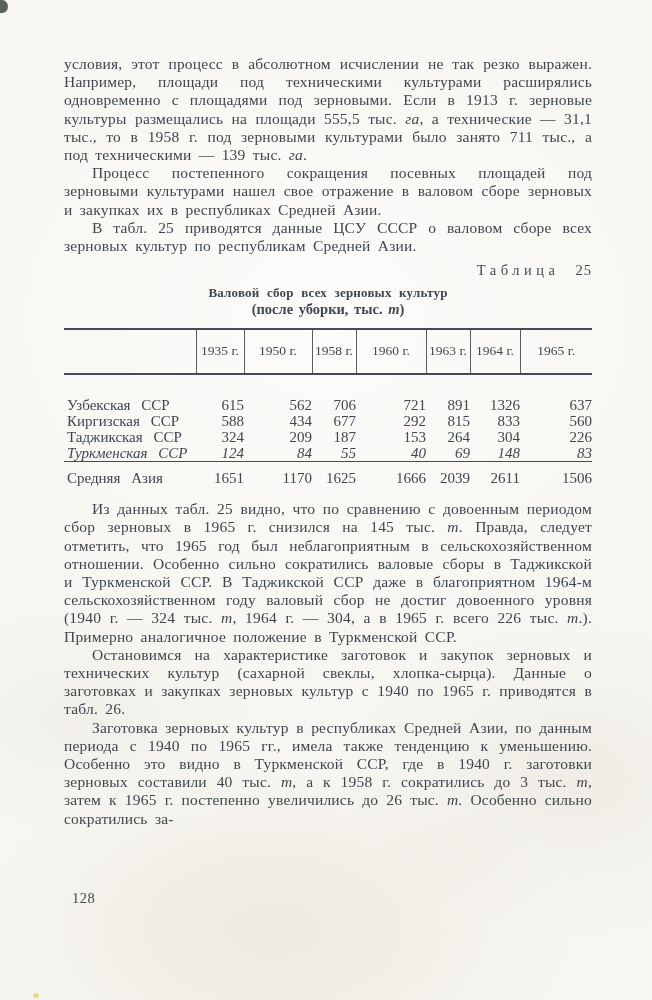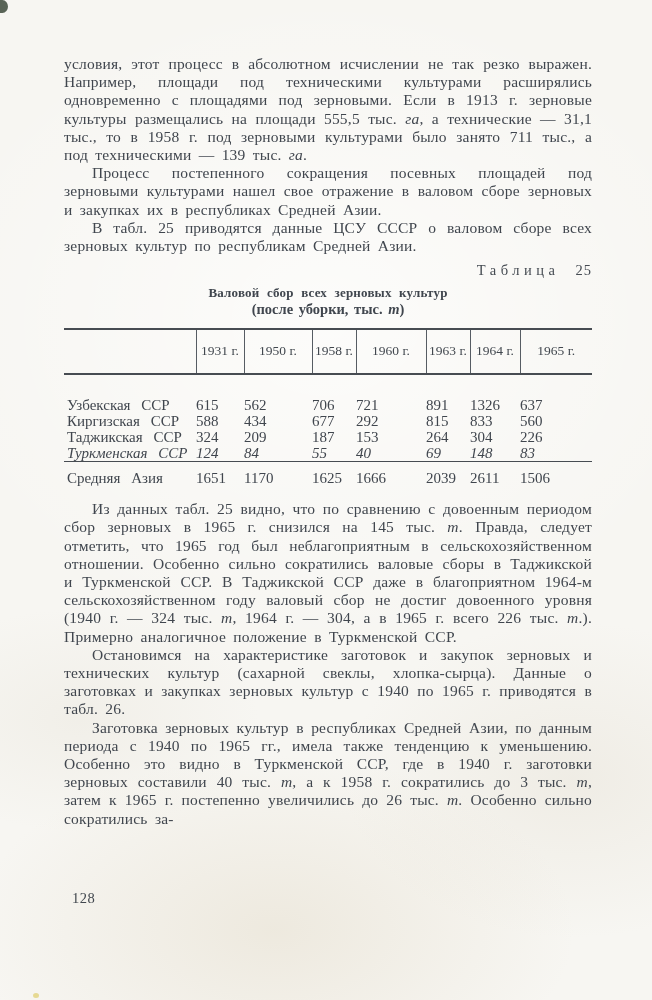--- a/index.html
+++ b/index.html
@@ -58,21 +58,21 @@
   }
   table.harvest thead th{
     font-weight:normal;font-size:13.5px;color:#41474e;
     padding:13px 0 14px 0;text-align:center;
     border-bottom:2px solid #474c52;
     white-space:nowrap;overflow:visible;
   }
   table.harvest th.yr{border-left:1px solid #565c63;}
   table.harvest td{
     font-size:15px;line-height:16px;padding:0;
-    text-align:left;white-space:nowrap;
+    text-align:right;white-space:nowrap;
   }
   table.harvest td.lbl{text-align:left;padding-left:3px;word-spacing:7px;}
   table.harvest tbody tr:first-child td{padding-top:22px;}
   table.harvest tbody tr:nth-child(4) td{padding-bottom:0;font-style:italic;}
   table.harvest tr.total td{
     border-top:1.5px solid #474c52;
     padding-top:8px;padding-bottom:7px;
   }
   .page-number{
     position:absolute;left:72px;top:890px;
@@ -109,21 +109,21 @@
           <col style="width:68px">
         <col style="width:44px">
           <col style="width:70px">
           <col style="width:44px">
         <col style="width:50px">
           <col style="width:72px">
       </colgroup>
       <thead>
         <tr>
           <th class="lblh"></th>
-        <th class="yr">1931 г.</th>
+        <th class="yr">1935 г.</th>
             <th class="yr">1950 г.</th>
             <th class="yr">1958 г.</th>
             <th class="yr">1960 г.</th>
             <th class="yr">1963 г.</th>
             <th class="yr">1964 г.</th>
             <th class="yr">1965 г.</th>
           </tr>
       </thead>
       <tbody>
           <tr>

